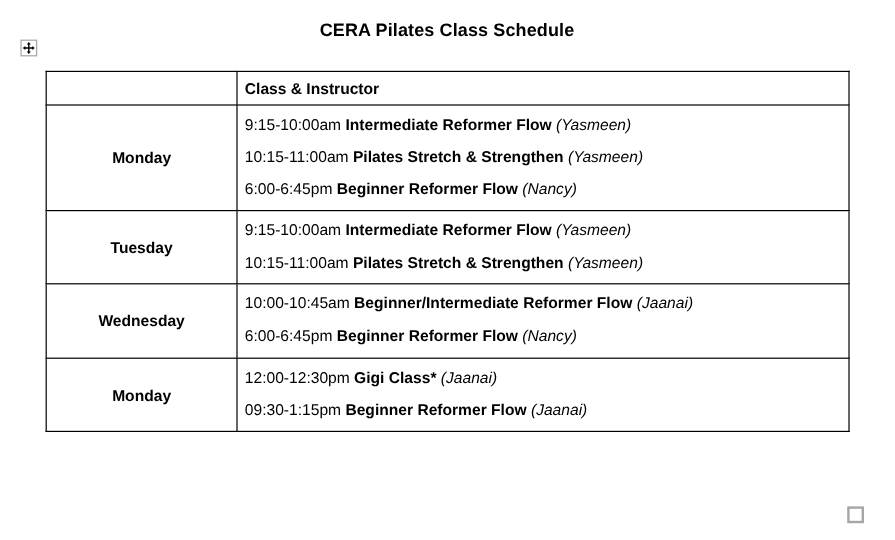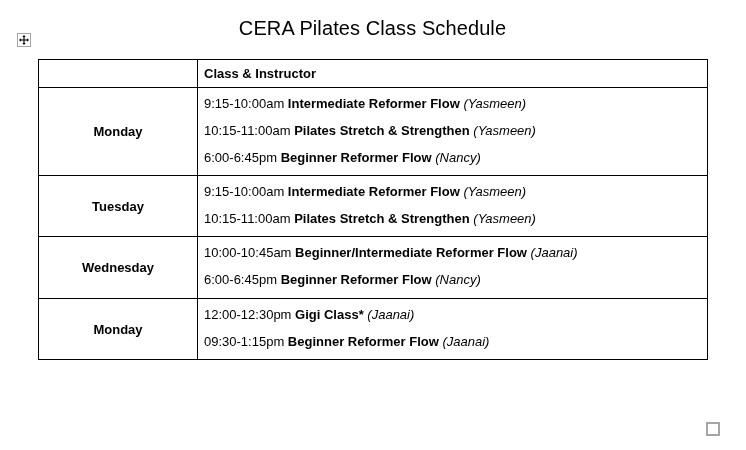--- a/index.html
+++ b/index.html
@@ -8,22 +8,22 @@
     width: 746px; height: 450px;
     position: relative;
     overflow: hidden;
     font-family: "Liberation Sans", sans-serif;
     color: var(--text, #000);
   }
   .doc-title {
     position: absolute;
     top: 17px; left: 38px; width: 669px;
     text-align: center;
-    font-size: 20px;
-    font-weight: 400;
+    font-size: 15px;
+    font-weight: 700;
     letter-spacing: 0.1px;
   }
   
   .move-handle {
     position: absolute;
     left: 17px; top: 33px;
     width: 14px; height: 14px;
     border: 1px solid var(--handle_border, #a6a6a6);
     background: #fdfdfd;
     display: flex; align-items: center; justify-content: center;

